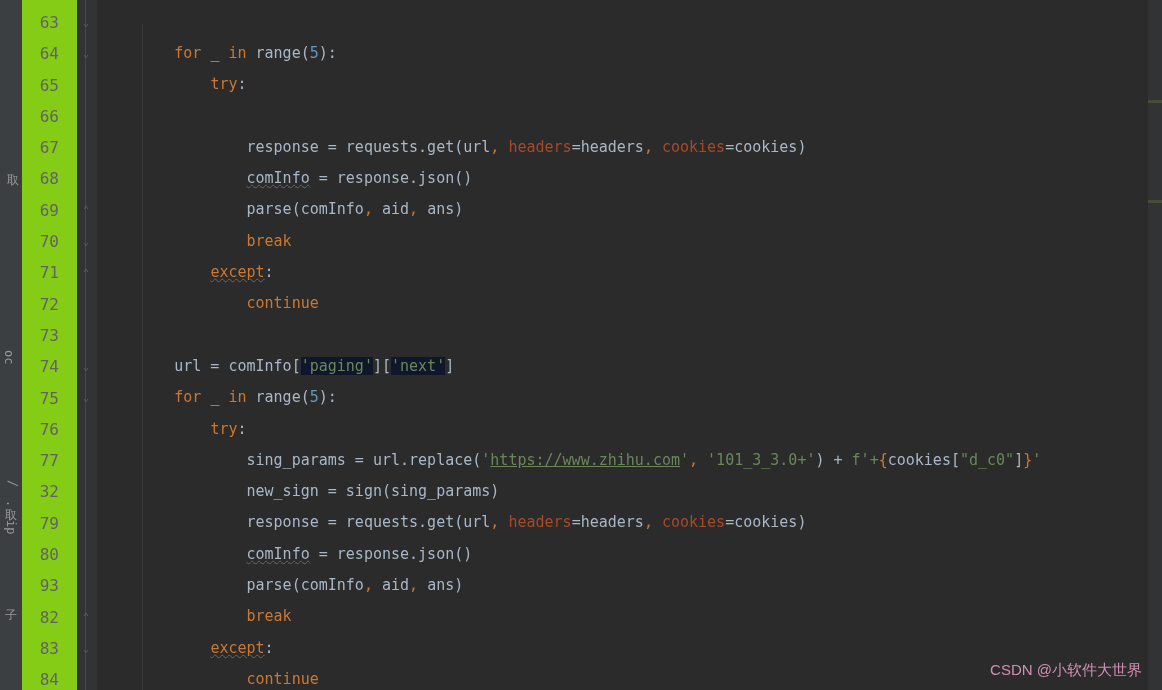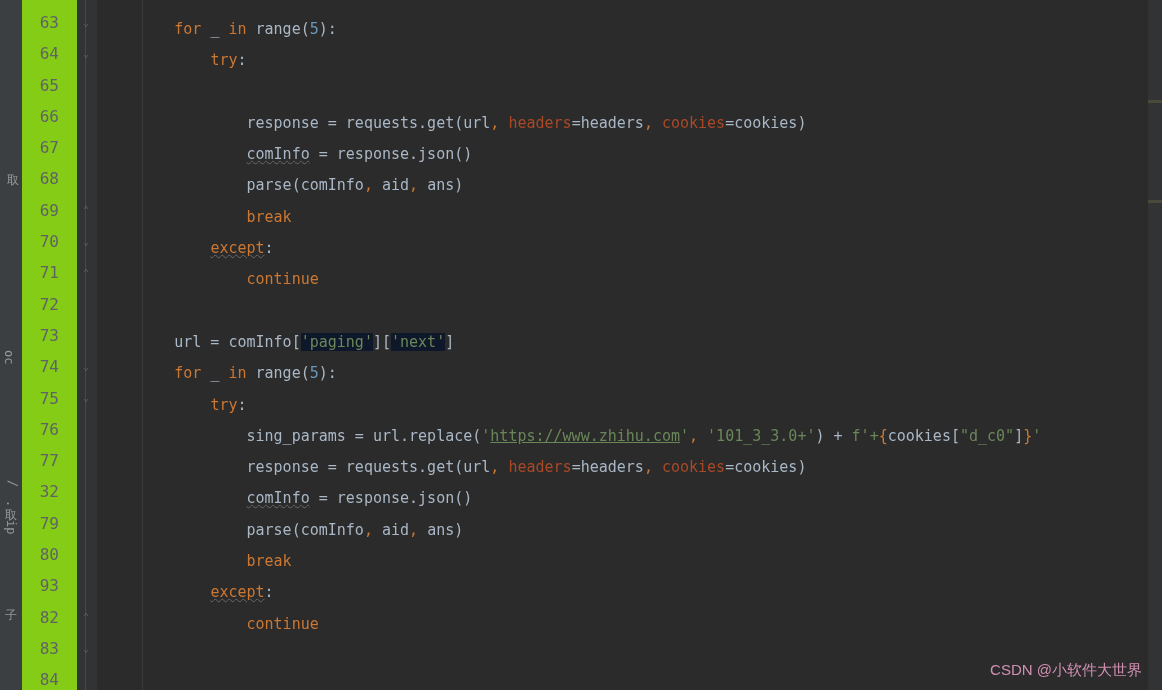--- a/index.html
+++ b/index.html
@@ -68,20 +68,21 @@
       left: 8px;
       width: 1px;
       background: #484848;
     }
     .code-area {
       flex: 1;
       background: #2b2b2b;
       padding-top: 14px;
       line-height: 31.3px;
       position: relative;
+      margin-top: 24px;
     }
     .code-line {
       height: 31.3px;
       white-space: pre;
       padding-left: 5px;
     }
     .indent-guide {
       position: absolute;
       width: 1px;
       background: #3a3a3a;
@@ -178,20 +179,21 @@
       <div class="code-line"><span class="c">                </span><span class="c underwave">comInfo</span><span class="c"> = response.json()</span></div>
       <div class="code-line"><span class="c">                </span><span class="c">parse(comInfo</span><span class="k">, </span><span class="c">aid</span><span class="k">, </span><span class="c">ans)</span></div>
       <div class="code-line"><span class="c">                </span><span class="k">break</span></div>
       <div class="code-line"><span class="c">            </span><span class="k underwave">except</span><span class="c">:</span></div>
       <div class="code-line"><span class="c">                </span><span class="k">continue</span></div>
       <div class="code-line"><span class="c"></span></div>
       <div class="code-line"><span class="c">        </span><span class="c">url = comInfo[</span><span class="s hl">'paging'</span><span class="c">][</span><span class="s hl">'next'</span><span class="c">]</span></div>
       <div class="code-line"><span class="c">        </span><span class="k">for </span><span class="c">_ </span><span class="k">in </span><span class="c">range(</span><span class="n">5</span><span class="c">):</span></div>
       <div class="code-line"><span class="c">            </span><span class="k">try</span><span class="c">:</span></div>
       <div class="code-line"><span class="c">                </span><span class="c">sing_params = url.replace(</span><span class="s">'</span><span class="link">https://www.zhihu.com</span><span class="s">'</span><span class="k">, </span><span class="s">'101_3_3.0+'</span><span class="c">) + </span><span class="s">f'+</span><span class="k">{</span><span class="c">cookies[</span><span class="s">"d_c0"</span><span class="c">]</span><span class="k">}</span><span class="s">'</span></div>
+      <div class="code-line"><span class="c">                </span><span class="c">new_sign = sign(sing_params)</span></div>
       <div class="code-line"><span class="c">                </span><span class="c">response = requests.get(url</span><span class="k">, </span><span class="param">headers</span><span class="c">=headers</span><span class="k">, </span><span class="param">cookies</span><span class="c">=cookies)</span></div>
       <div class="code-line"><span class="c">                </span><span class="c underwave">comInfo</span><span class="c"> = response.json()</span></div>
       <div class="code-line"><span class="c">                </span><span class="c">parse(comInfo</span><span class="k">, </span><span class="c">aid</span><span class="k">, </span><span class="c">ans)</span></div>
       <div class="code-line"><span class="c">                </span><span class="k">break</span></div>
       <div class="code-line"><span class="c">            </span><span class="k underwave">except</span><span class="c">:</span></div>
       <div class="code-line"><span class="c">                </span><span class="k">continue</span></div>
     </div>
 </div>
 
 <div class="minimap">

